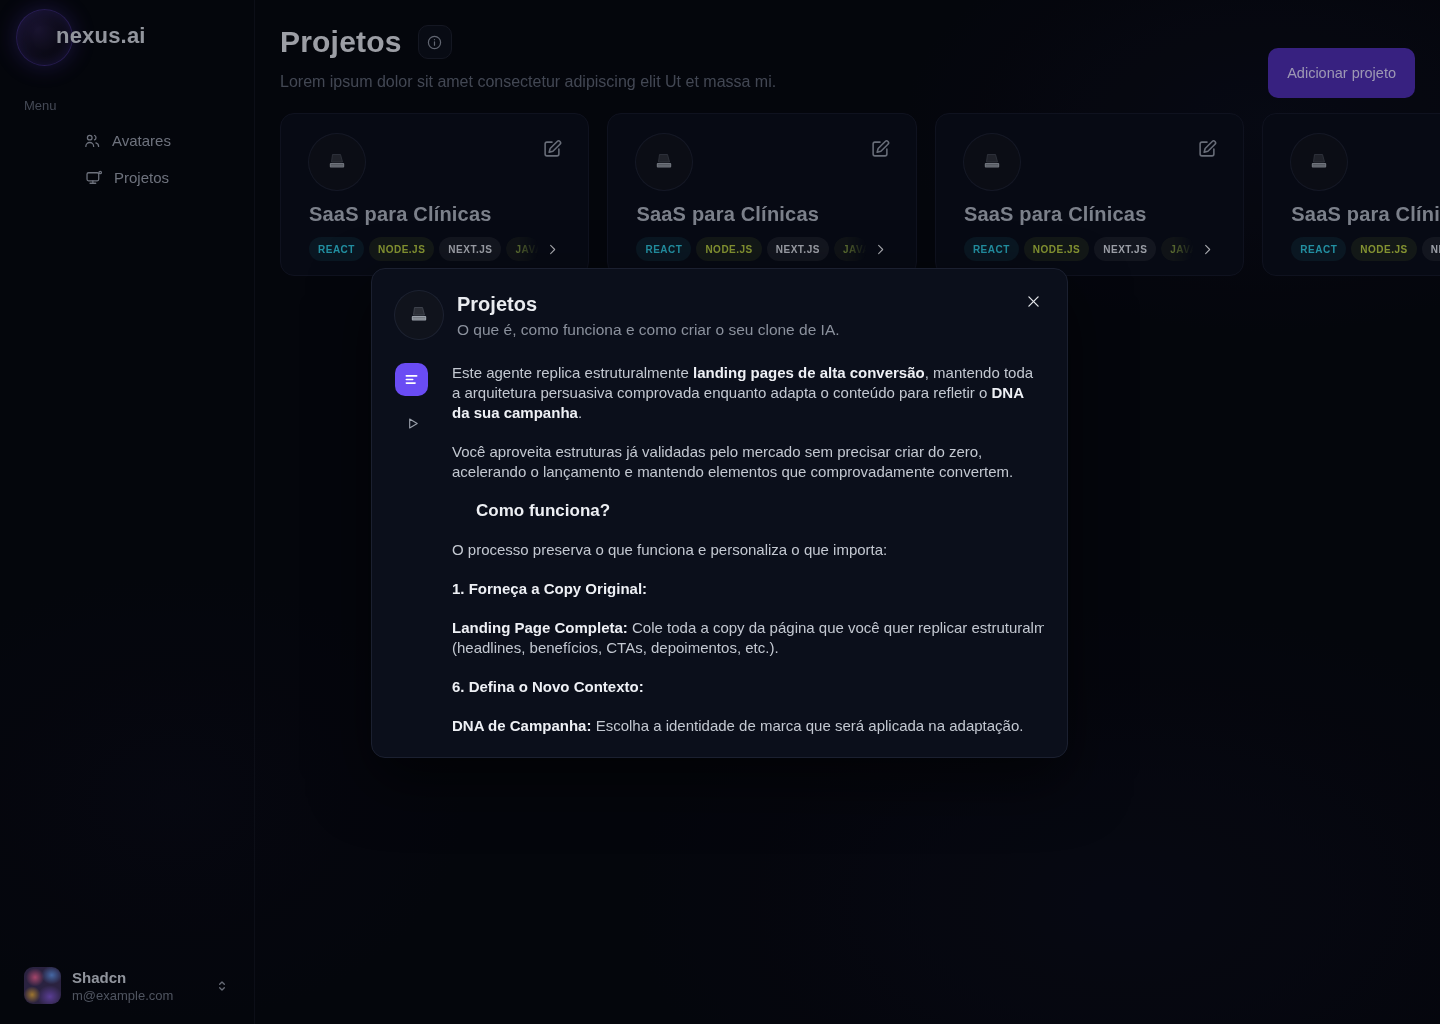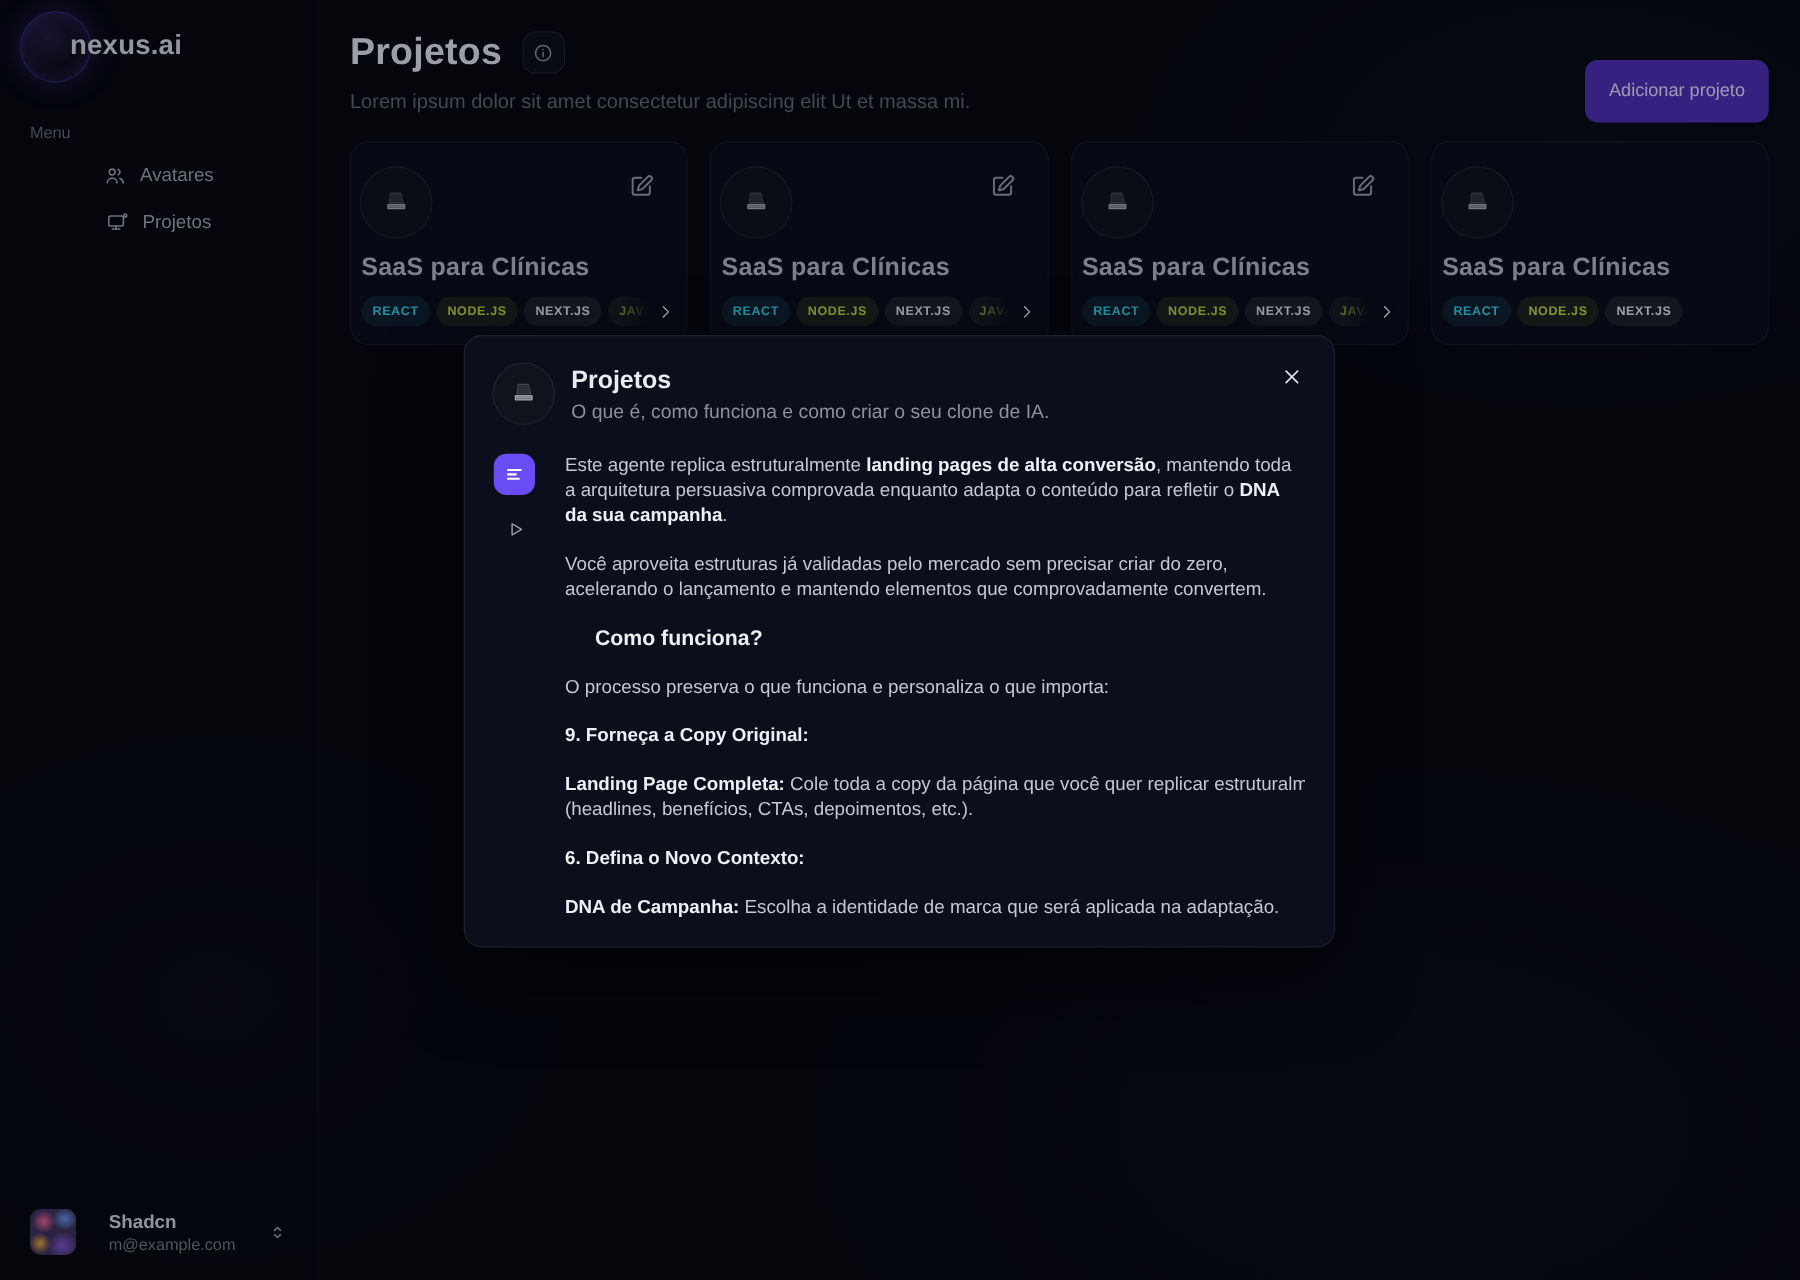--- a/index.html
+++ b/index.html
@@ -22,21 +22,21 @@
     background: radial-gradient(circle at 38% 35%, #221a3e 0%, #0d0c18 55%, #08090f 100%);
     border:1px solid rgba(112,80,240,.38);
     box-shadow: 0 0 20px 2px rgba(109,76,242,.25), inset 0 0 14px rgba(109,76,242,.28);
   }
   .logo-text { position:absolute; left:56px; top:23px; font-size:22px; font-weight:700; color:#c9cdd6; letter-spacing:.2px; }
   .menu-label { margin:26px 0 10px 24px; font-size:13px; color:#5d6472; }
   .nav { padding:0 12px; display:flex; flex-direction:column; gap:2px;align-items:center; }
   .nav-item { display:flex; align-items:center; gap:11px; height:35px; padding:0 12px; border-radius:9px; color:#979daa; font-size:15px; cursor:pointer; }
   .nav-item.active { background:#161925; color:#c9cdd6; }
   .nav-item svg { width:18px; height:18px; }
-  .user-card { position:absolute; left:12px; right:12px; bottom:14px; display:flex; align-items:center; gap:26px; padding:6px 12px; border-radius:10px; cursor:pointer; }
+  .user-card { position:absolute; left:12px; right:12px; bottom:14px; display:flex; align-items:center; gap:11px; padding:6px 12px; border-radius:10px; cursor:pointer; }
   .user-avatar {
     width:37px; height:37px; border-radius:9px; flex:none;
     background:
       radial-gradient(14px 14px at 30% 28%, #e2608f, transparent 65%),
       radial-gradient(16px 14px at 75% 22%, #5f8fe0, transparent 65%),
       radial-gradient(18px 16px at 70% 80%, #7b54c9, transparent 70%),
       radial-gradient(12px 12px at 22% 75%, #d8a13e, transparent 70%),
       #3a2f55;
   }
   .user-name { font-size:15px; font-weight:700; color:#c7ccd5; }
@@ -47,21 +47,21 @@
   .main { position:absolute; left:256px; top:0; right:0; bottom:0; }
   .page-header { position:relative; padding:25px 25px 0 24px; }
   .title-row { display:flex; align-items:center; gap:16px; }
   .page-title { font-size:30px; font-weight:700; color:#d7dae1; letter-spacing:.2px; }
   .info-btn { width:34px; height:34px; border-radius:10px; background:#0b0e18; border:1px solid #1b1f2c; color:#868d9a; display:flex; align-items:center; justify-content:center; cursor:pointer; }
   .info-btn svg { width:17px; height:17px; }
   .page-subtitle { margin-top:14px; font-size:16px; color:#5b6270; }
   .add-btn { position:absolute; top:48px; right:25px; height:50px; padding:0 19px; border:none; border-radius:10px; background:#4c2dad; color:#d8d2f5; font-size:14.5px; font-family:inherit; cursor:pointer; }
   
   .cards { display:grid; grid-template-columns:repeat(4,1fr); gap:18px; margin:22px 25px 0 24px; }
-  .card { position:relative; height:163px; border-radius:14px; background:#090d18; border:1px solid #141827; padding:20px 8px; }
+  .card { position:relative; height:163px; border-radius:14px; background:#090d18; border:1px solid #141827; padding:20px 28px; }
   .card-avatar { width:56px; height:56px; border-radius:50%; background:#0e1119; box-shadow:0 0 0 1px #1c2130; display:flex; align-items:center; justify-content:center; }
   .edit-btn { position:absolute; top:24px; right:24px; width:24px; height:24px; color:#8f96a3; background:none; border:none; cursor:pointer; padding:0; }
   .edit-btn svg { width:22px; height:22px; }
   .card-title { margin-top:13px; font-size:20px; font-weight:600; color:#aab0bb; letter-spacing:.2px; white-space:nowrap; overflow:hidden; }
   .tags-row { display:flex; align-items:center; gap:5px; margin-top:11px; overflow:hidden; }
   .tag { flex:none; height:24px; display:inline-flex; align-items:center; padding:0 9px; border-radius:12px; font-size:10px; font-weight:700; letter-spacing:.5px; white-space:nowrap; }
   .tag.fade { max-width:34px; overflow:hidden; -webkit-mask-image:linear-gradient(90deg,#000 35%,transparent 95%); mask-image:linear-gradient(90deg,#000 35%,transparent 95%); }
   .tags-chevron { flex:none; width:15px; height:15px; color:#e8eaee; }
   
   .thumb { display:block; }
@@ -287,21 +287,21 @@
           <svg viewBox="0 0 24 24" fill="none" stroke="currentColor" stroke-width="1.8" stroke-linejoin="round">
               <path d="M7.5 4.8v14.4L19.5 12z"></path>
             </svg>
         </button>
       </div>
       <div class="modal-text" id="modal-paragraphs">
           <div class="para"><span>Este agente replica estruturalmente </span><b>landing pages de alta conversão</b><span>, mantendo toda a arquitetura persuasiva comprovada enquanto adapta o conteúdo para refletir o </span><b>DNA da sua campanha</b><span>.</span></div>
           <div class="para"><span>Você aproveita estruturas já validadas pelo mercado sem precisar criar do zero, acelerando o lançamento e mantendo elementos que comprovadamente convertem.</span></div>
           <h3 class="para"><span>Como funciona?</span></h3>
           <div class="para"><span>O processo preserva o que funciona e personaliza o que importa:</span></div>
-          <div class="para"><b>9. Forneça a Copy Original:</b></div>
+          <div class="para"><b>1. Forneça a Copy Original:</b></div>
           <div class="para">
             <div class="clip-line"><b>Landing Page Completa: </b><span>Cole toda a copy da página que você quer replicar estruturalmente</span></div>
             <div><span>(headlines, benefícios, CTAs, depoimentos, etc.).</span></div>
           </div>
           <div class="para"><b>6. Defina o Novo Contexto:</b></div>
           <div class="para"><b>DNA de Campanha: </b><span>Escolha a identidade de marca que será aplicada na adaptação.</span></div>
         </div>
     </div>
   </section>
 

